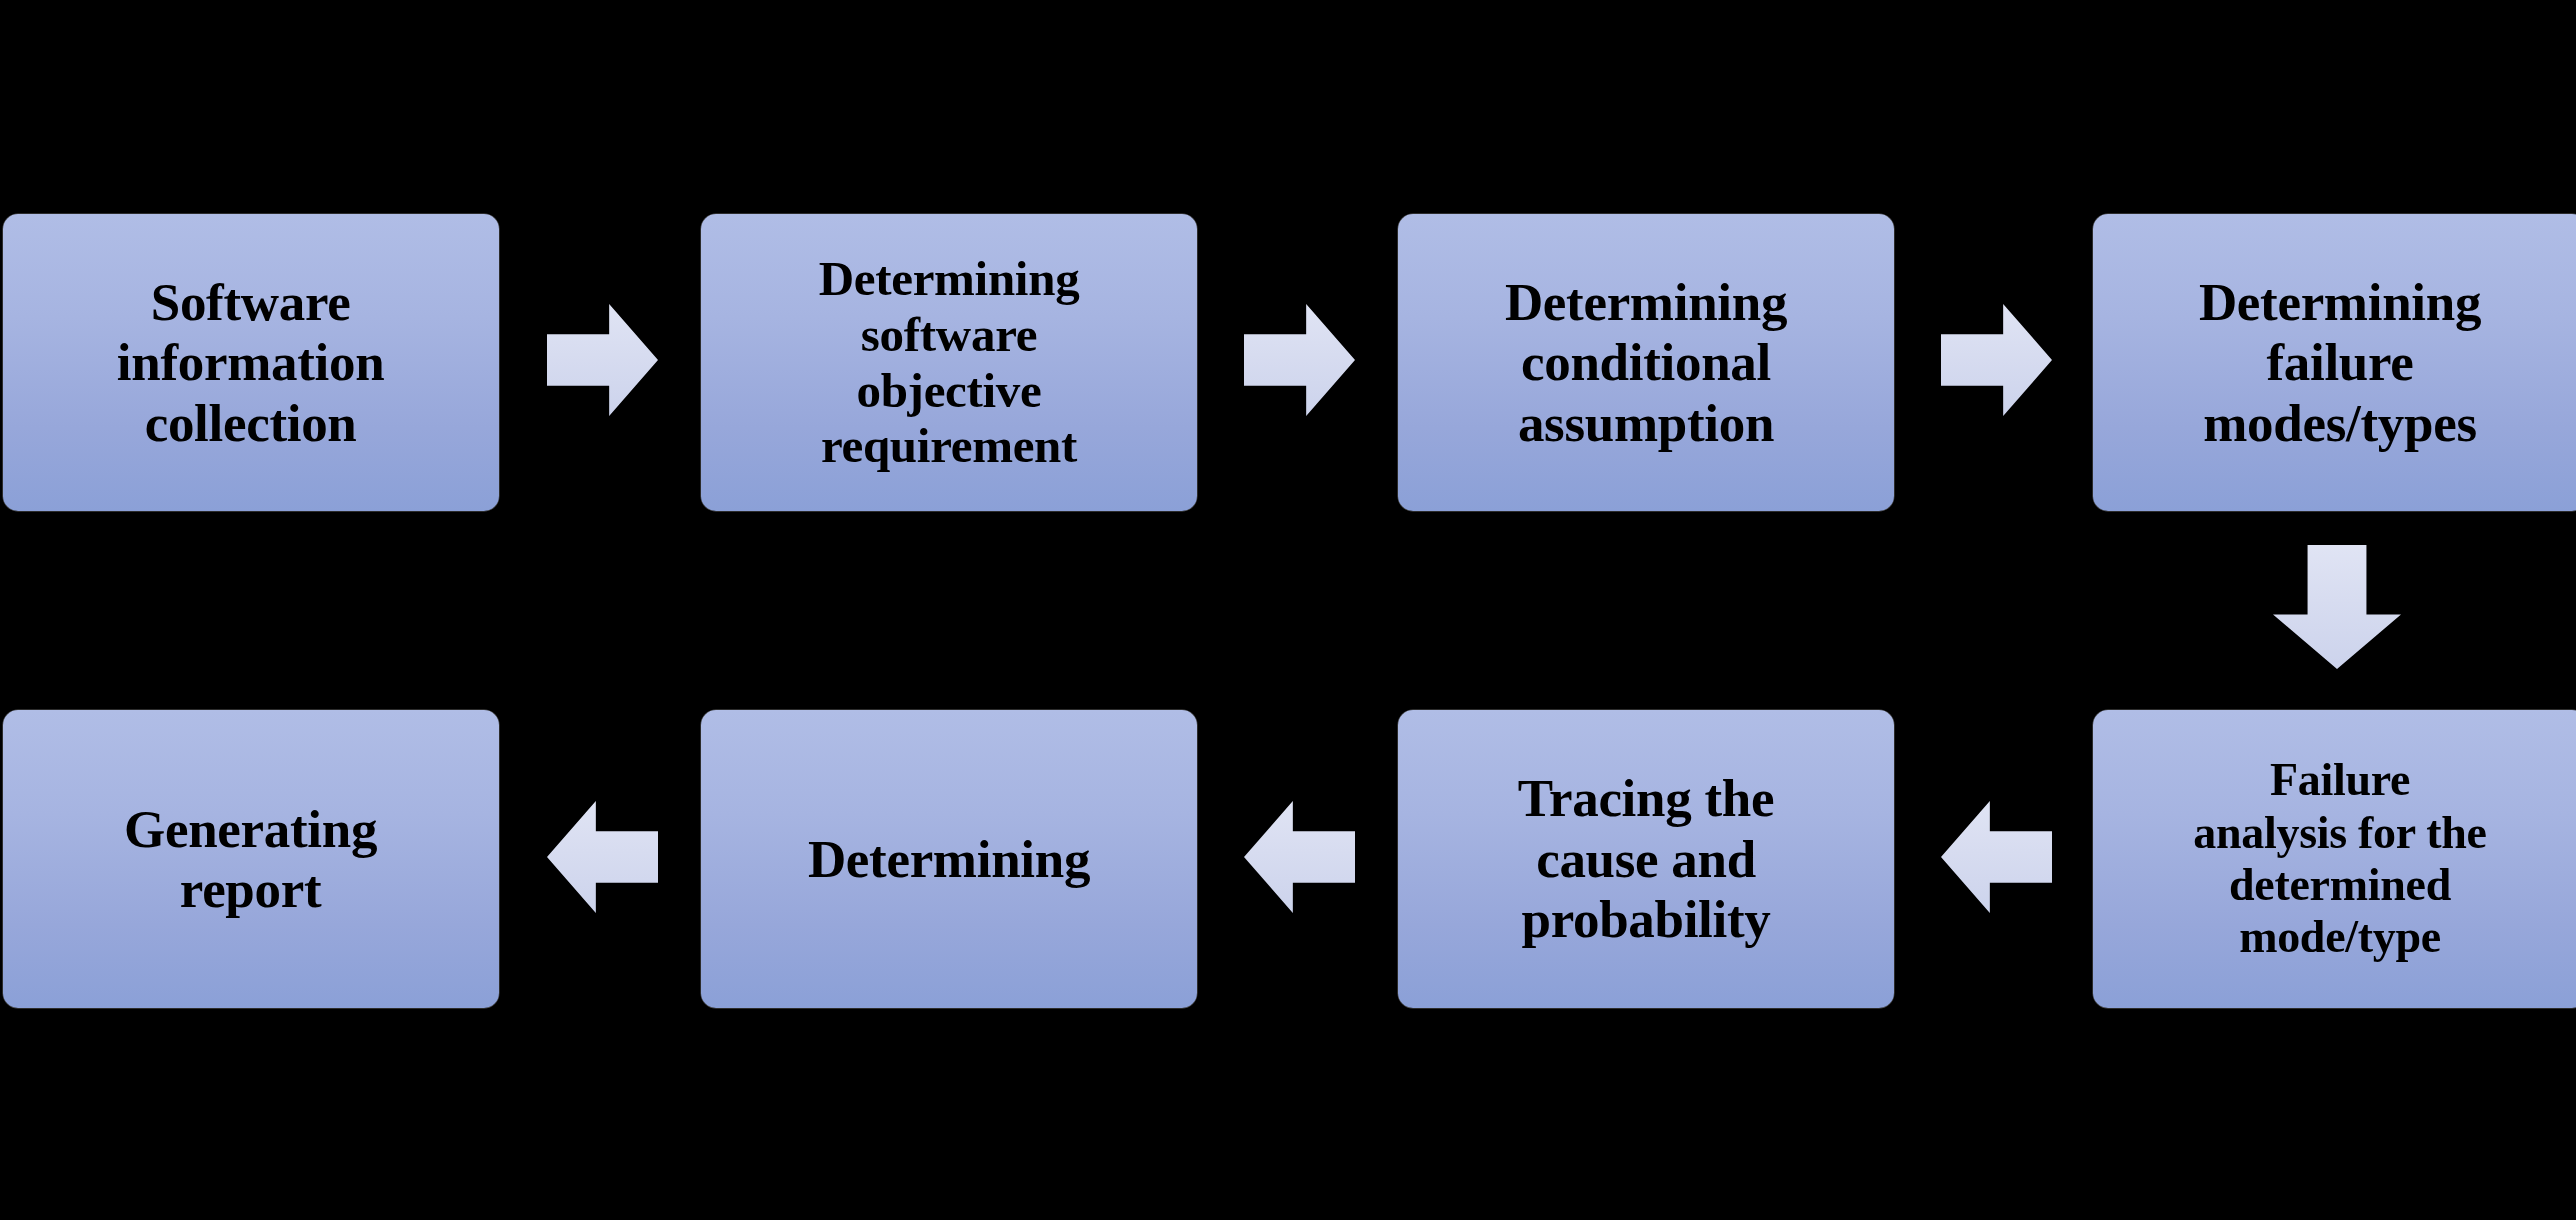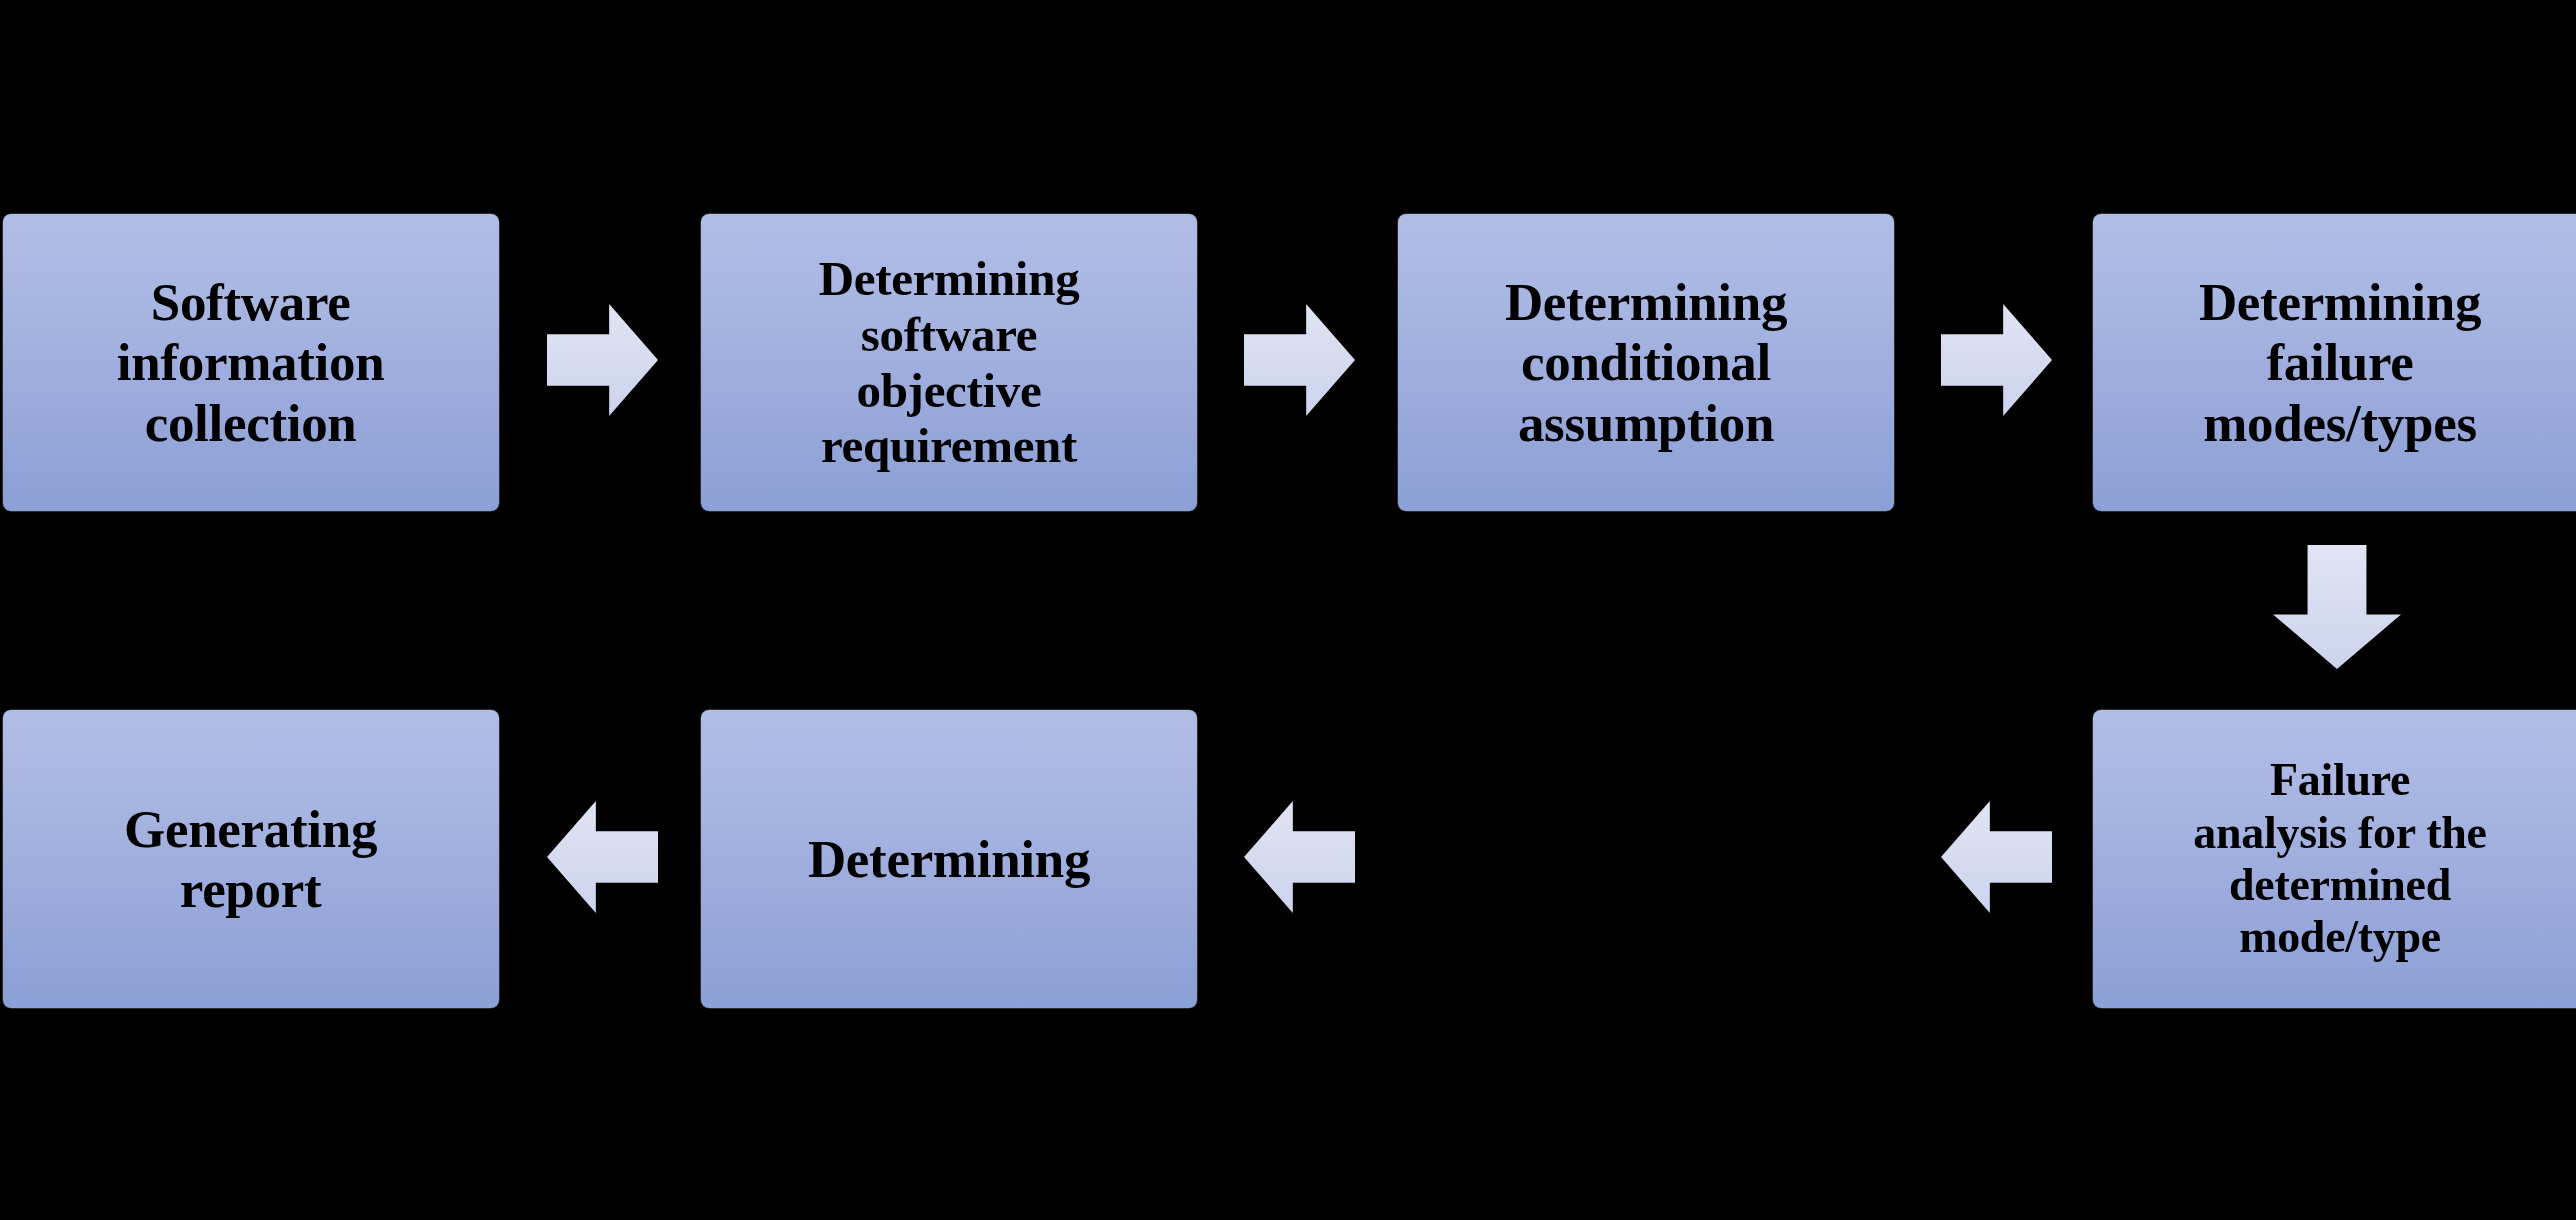--- a/index.html
+++ b/index.html
@@ -17,21 +17,21 @@
     position: relative;
     width: 2607px;
     height: 1221px;
     background: #000000;
   }
 
   
   .node {
     position: absolute;
     box-sizing: border-box;
-    border-radius: 8px;
+    border-radius: 15px;
     background: linear-gradient(to bottom, #b0bde6 0%, #a6b4e1 35%, #97a7da 72%, #8ba0d7 100%);
     display: flex;
     align-items: center;
     justify-content: center;
     text-align: center;
     color: #000000;
     font-weight: bold;
     line-height: 1.14;
     letter-spacing: -0.3px;
     padding: 3.1px 13.4px;
@@ -124,20 +124,25 @@
 
   <div class="node row2 col4 fs-sm">
     <span class="label">Failure
 analysis for the
 determined
 mode/type</span>
   </div>
 
   <div class="arrow arrow-left al1"></div>
 
+  <div class="node row2 col3 fs-lg">
+    <span class="label">Tracing the
+cause and
+probability</span>
+  </div>
 
   <div class="arrow arrow-left al2"></div>
 
   <div class="node row2 col2 fs-lg">
     <span class="label">Determining</span>
   </div>
 
   <div class="arrow arrow-left al3"></div>
 
   <div class="node row2 col1 fs-lg">

